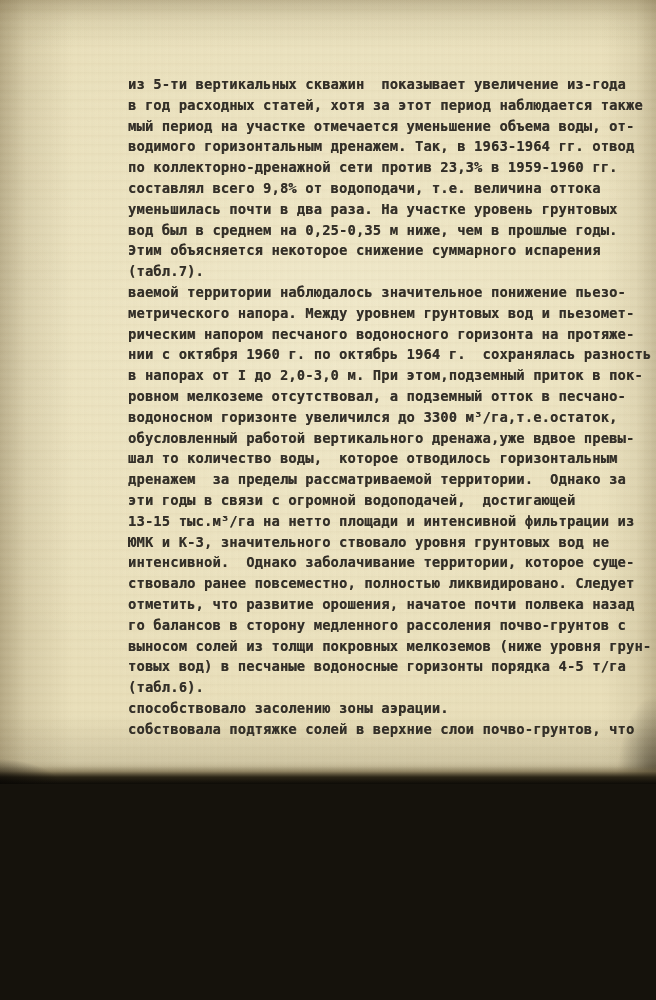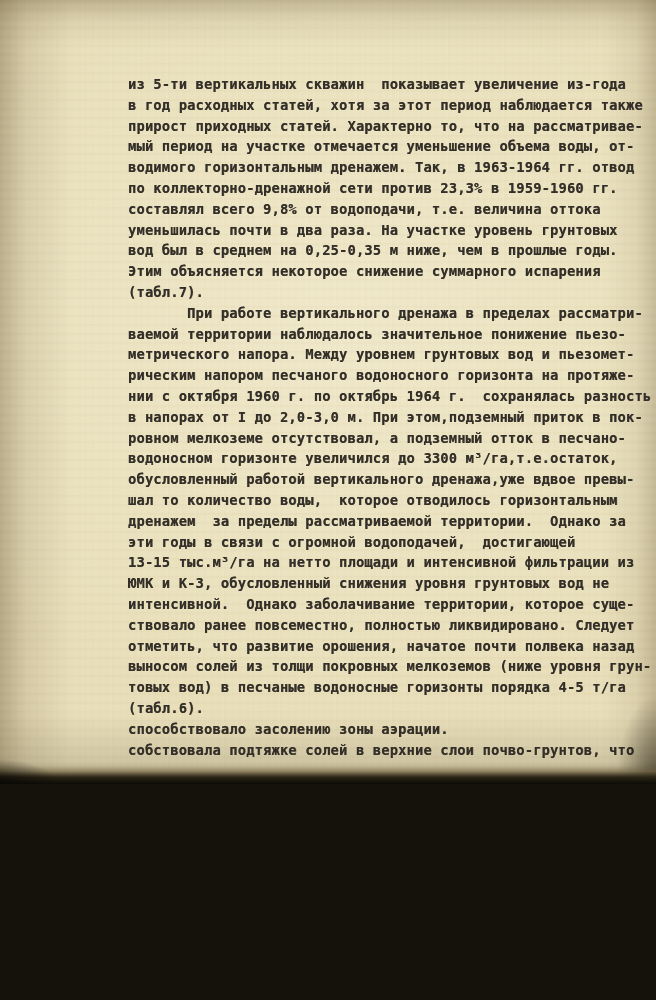--- a/index.html
+++ b/index.html
@@ -92,46 +92,45 @@
   }
 </style>
 </head>
 <body>
 
 <div class="scan">
 
   <div class="text-block">
     <div class="line">из 5-ти вертикальных скважин  показывает увеличение из-года</div>
     <div class="line">в год расходных статей, хотя за этот период наблюдается также</div>
-    <div class="line">прирост приходных статей. Характерно то, что на рассматривае-</div>
     <div class="line">мый период на участке отмечается уменьшение объема воды, от-</div>
     <div class="line">водимого горизонтальным дренажем. Так, в 1963-1964 гг. отвод</div>
     <div class="line">по коллекторно-дренажной сети против 23,3% в 1959-1960 гг.</div>
     <div class="line">составлял всего 9,8% от водоподачи, т.е. величина оттока</div>
     <div class="line">уменьшилась почти в два раза. На участке уровень грунтовых</div>
     <div class="line">вод был в среднем на 0,25-0,35 м ниже, чем в прошлые годы.</div>
     <div class="line">Этим объясняется некоторое снижение суммарного испарения</div>
     <div class="line">(табл.7).</div>
-    <div class="line">       При работе вертикального дренажа в пределах рассматри-</div>
     <div class="line">ваемой территории наблюдалось значительное понижение пьезо-</div>
     <div class="line">метрического напора. Между уровнем грунтовых вод и пьезомет-</div>
     <div class="line">рическим напором песчаного водоносного горизонта на протяже-</div>
     <div class="line">нии с октября 1960 г. по октябрь 1964 г.  сохранялась разность</div>
     <div class="line">в напорах от I до 2,0-3,0 м. При этом,подземный приток в пок-</div>
     <div class="line">ровном мелкоземе отсутствовал, а подземный отток в песчано-</div>
     <div class="line">водоносном горизонте увеличился до 3300 м³/га,т.е.остаток,</div>
     <div class="line">обусловленный работой вертикального дренажа,уже вдвое превы-</div>
     <div class="line">шал то количество воды,  которое отводилось горизонтальным</div>
     <div class="line">дренажем  за пределы рассматриваемой территории.  Однако за</div>
     <div class="line">эти годы в связи с огромной водоподачей,  достигающей</div>
     <div class="line">13-15 тыс.м³/га на нетто площади и интенсивной фильтрации из</div>
-    <div class="line">ЮМК и К-3, обусловленный снижения уровня грунтовых вод не</div>
+    <div class="line">ЮМК и К-3, значительного ствовало уровня грунтовых вод не</div>
     <div class="line">интенсивной.  Однако заболачивание территории, которое суще-</div>
     <div class="line">ствовало ранее повсеместно, полностью ликвидировано. Следует</div>
     <div class="line">отметить, что развитие орошения, начатое почти полвека назад</div>
+    <div class="line">го балансов в сторону медленного рассоления почво-грунтов с</div>
     <div class="line">выносом солей из толщи покровных мелкоземов (ниже уровня грун-</div>
     <div class="line">товых вод) в песчаные водоносные горизонты порядка 4-5 т/га</div>
     <div class="line">(табл.6).</div>
     <div class="line">способствовало засолению зоны аэрации.</div>
     <div class="line">собствовала подтяжке солей в верхние слои почво-грунтов, что</div>
   </div>
 
   <div class="page-number">238</div>
 
   <div class="corner-shade"></div>

